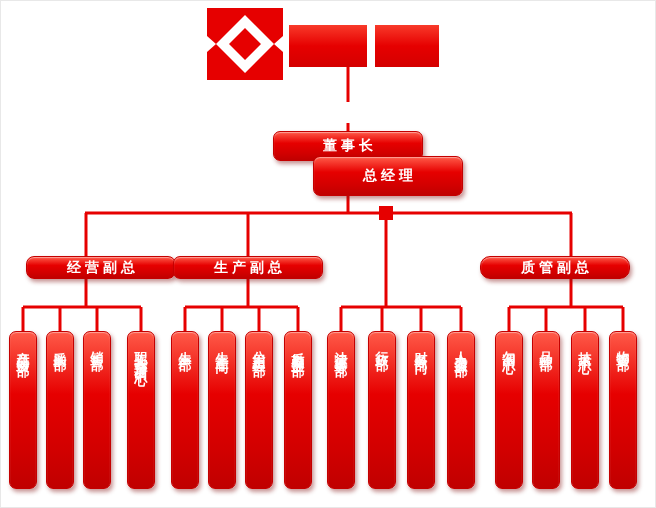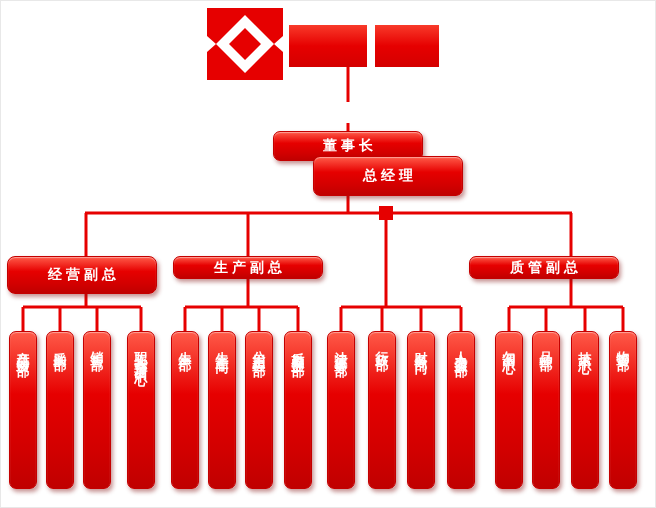--- a/index.html
+++ b/index.html
@@ -83,27 +83,27 @@
   <div class="nameblock" style="left:288px; top:24px; width:78px; height:42px;"></div>
   <div class="nameblock" style="left:374px; top:24px; width:64px; height:42px;"></div>
 
   <div class="box hbox" style="left:272px; top:100px; width:150px; height:30px;margin-top:30px;">
     <span>董事长</span>
   </div>
   <div class="box hbox" style="left:272px; top:155px; width:150px; height:40px;margin-left:40px;">
     <span>总经理</span>
   </div>
 
-  <div class="box hbox" style="left:6px; top:255px; width:150px; height:38px;border-radius:8px;">
+  <div class="box hbox" style="left:25px; top:255px; width:150px; height:23px;border-radius:8px;">
     <span>经营副总</span>
   </div>
   <div class="box hbox" style="left:172px; top:255px; width:150px; height:23px;justify-content:center;">
     <span>生产副总</span>
   </div>
-  <div class="box hbox" style="left:468px; top:255px; width:150px; height:23px;">
+  <div class="box hbox" style="left:479px; top:255px; width:150px; height:23px;border-radius:10px;">
     <span>质管副总</span>
   </div>
 
   <div class="box vbox" style="left:8px; top:330px; width:28px; height:158px;">
     <span>产品研发部</span>
   </div>
   <div class="box vbox" style="left:45px; top:330px; width:28px; height:158px;">
     <span>采购部</span>
   </div>
   <div class="box vbox" style="left:82px; top:330px; width:28px; height:158px;">

